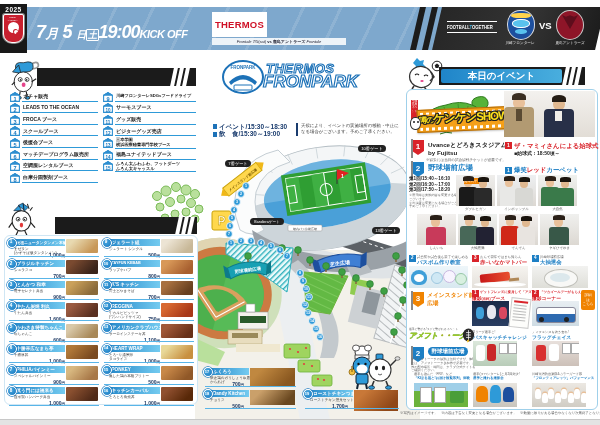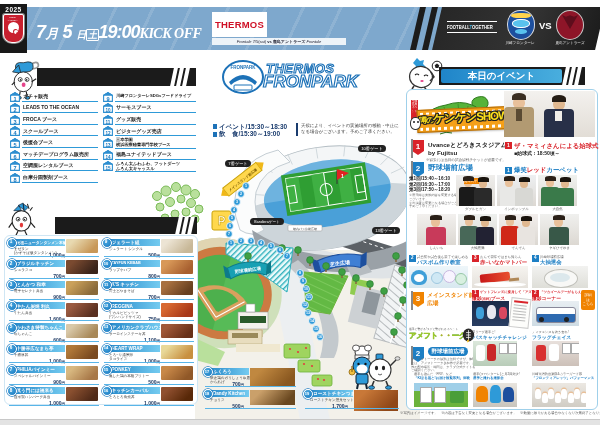--- a/index.html
+++ b/index.html
@@ -20,21 +20,21 @@
 <div style="margin:1px auto 0;width:19px;height:27px;background:#c8202f;border:1.2px solid #fff;border-radius:2px 2px 9px 9px;position:relative;box-shadow:0 0 0 1px #888;">
 <div style="position:absolute;left:1px;top:1px;width:15px;height:6px;font-size:2.5px;color:#fff;overflow:hidden;line-height:3px;">MEIJI YASUDA J.LEAGUE</div>
 <div style="position:absolute;left:3.5px;top:7px;width:11px;height:11px;background:#fff;border-radius:50%;"></div>
 <div style="position:absolute;left:9px;top:14px;width:5px;height:5px;background:#c8202f;border-radius:50%;"></div>
 <div style="position:absolute;left:10px;top:15px;width:4px;height:4px;background:#fff;border-radius:50%;"></div>
 <div style="position:absolute;left:11.5px;top:16.5px;width:4.5px;height:4.5px;background:#c8202f;border-radius:50%;"></div>
 </div>
 </div>
 
 
-<div class="abs bb nw" style="left:36px;top:22px;font-size:18px;color:#fff;font-style:italic;letter-spacing:-.5px;">7<span style="font-size:13px;">月</span> 5 <span style="font-size:10px;">日</span><span style="font-size:9px;border:1.2px solid #fff;border-radius:1px;padding:0 1px;">土</span><span style="letter-spacing:-1px;">19:00</span><span style="font-size:14px;font-family:Liberation Serif, serif;">KICK OFF</span></div>
+<div class="abs bb nw" style="left:36px;top:22px;font-size:18px;color:#fff;font-style:italic;letter-spacing:-.5px;">7<span style="font-size:13px;">月</span> 5 <span style="font-size:10px;">日</span><span style="font-size:9px;border:1.2px solid #fff;border-radius:1px;padding:0 1px;">土</span><span style="letter-spacing:-1px;">19:00</span><span style="font-size:11px;">KICK OFF</span></div>
 
 <div class="abs" style="left:212px;top:12px;width:55px;height:25px;background:#fff;text-align:center;line-height:25px;color:#cf1126;font-weight:bold;font-size:9.5px;letter-spacing:.2px;">THERMOS</div>
 
 
 <div class="abs nw" style="left:212px;top:38px;width:134px;height:7px;background:#edf3f8;font-size:4px;color:#223;text-align:center;line-height:7px;overflow:hidden;"><i>Frontale</i>&nbsp;7/5(sat)&nbsp;<b>vs 鹿島アントラーズ</b>&nbsp;<i>Frontale</i></div>
 
 <div class="abs" style="left:415px;top:7px;width:6px;height:43px;background:#1c1c1c;transform:skewX(-13deg);"></div>
 <div class="abs" style="left:427px;top:7px;width:6px;height:43px;background:#1c1c1c;transform:skewX(-13deg);"></div>
 
 <div class="abs" style="left:442px;top:7px;width:163px;height:43px;background:linear-gradient(100deg,#272727,#333 55%,#1c1c1c);transform:skewX(-13deg);transform-origin:top left;"></div>
@@ -942,21 +942,21 @@
 <div class="abs" style="left:532px;top:294.5px;font-size:4.8px;font-weight:bold;color:#d9232a;white-space:nowrap;">撮影コーナー</div>
 <div class="abs" style="left:532px;top:301px;width:47px;height:25px;background:linear-gradient(180deg,#e8eef2,#cfdce4);overflow:hidden;">
     <div class="abs" style="left:4px;top:6px;width:38px;height:14px;background:linear-gradient(180deg,#fff 40%,#2e6ab0 40%);border-radius:3px;border:1px solid #889;"></div>
     <div class="abs" style="left:7px;top:16px;width:5px;height:5px;background:#222;border-radius:50%;"></div>
     <div class="abs" style="left:32px;top:16px;width:5px;height:5px;background:#222;border-radius:50%;"></div>
   </div>
 
 <div class="abs" style="left:581px;top:290px;width:14px;height:20px;background:#f08300;border-radius:2px;color:#fff;font-size:3.6px;text-align:center;line-height:4.5px;padding-top:3px;box-sizing:border-box;">詳細<br>は<br>こちら</div>
 
 <div class="abs" style="left:409px;top:327px;font-size:2.8px;color:#555;white-space:nowrap;">選手と繋がる!タグと繋がれるイベント</div>
-<div class="abs" style="left:409px;top:331px;font-size:7.5px;font-weight:bold;color:#1d7fc4;-webkit-text-stroke:.5px #9cc82a;letter-spacing:-.5px;white-space:nowrap;">アメフト<span style="color:#d9232a;">・・</span>ーク</div>
+<div class="abs" style="left:409px;top:331px;font-size:7.5px;font-weight:bold;color:#1d7fc4;-webkit-text-stroke:.5px #9cc82a;letter-spacing:-.5px;white-space:nowrap;font-style:italic;">アメフト<span style="color:#d9232a;">・・</span>ーク</div>
 <svg class="abs" style="left:462px;top:327px;" width="13" height="16" viewBox="0 0 16 18">
     <ellipse cx="8" cy="9" rx="7" ry="8" fill="#2a2a2a"></ellipse>
     <path d="M8 3 L8 15 M5 6 L11 6 M5 9 L11 9 M5 12 L11 12" stroke="#fff" stroke-width=".9"></path>
     <text x="8" y="17.5" font-size="4" fill="#f0b000" text-anchor="middle" font-weight="bold">⚡</text>
   </svg>
 
 <svg class="abs" style="left:411px;top:346px;" width="14" height="19" viewBox="0 0 14 19">
     <path d="M1 1 L13 1 L13 12 L7 16 L1 12 Z" fill="#1d7fc4"></path>
     <text x="7" y="10" font-size="8" fill="#fff" text-anchor="middle" font-weight="bold">2</text>
     <rect x="0" y="0" width="2" height="19" fill="#888"></rect>

